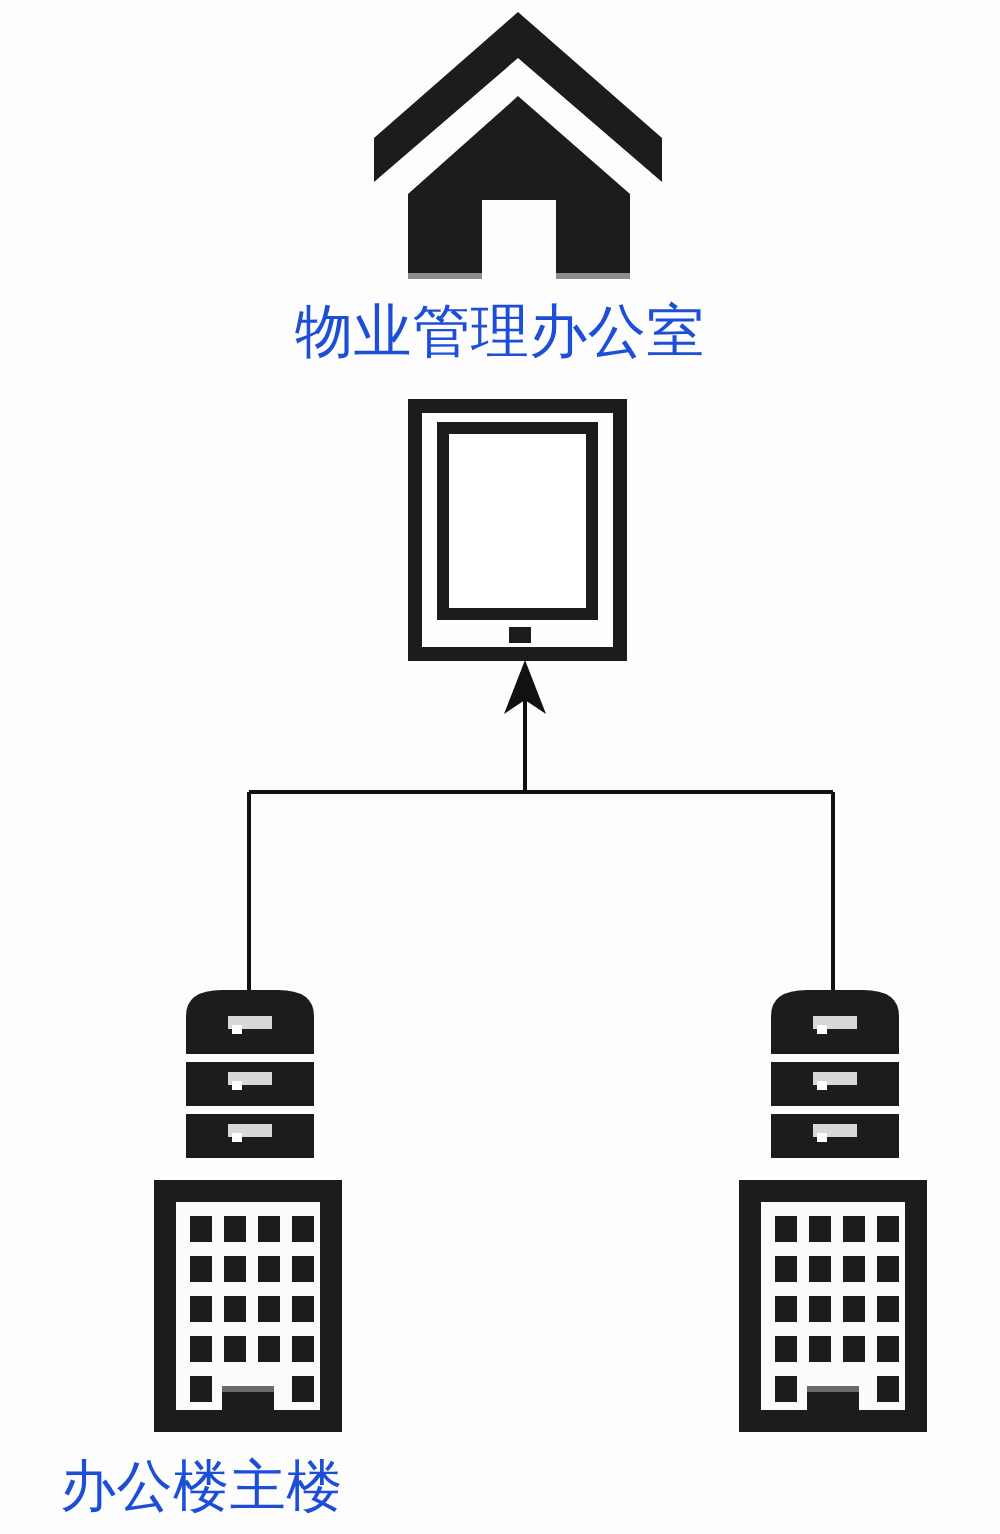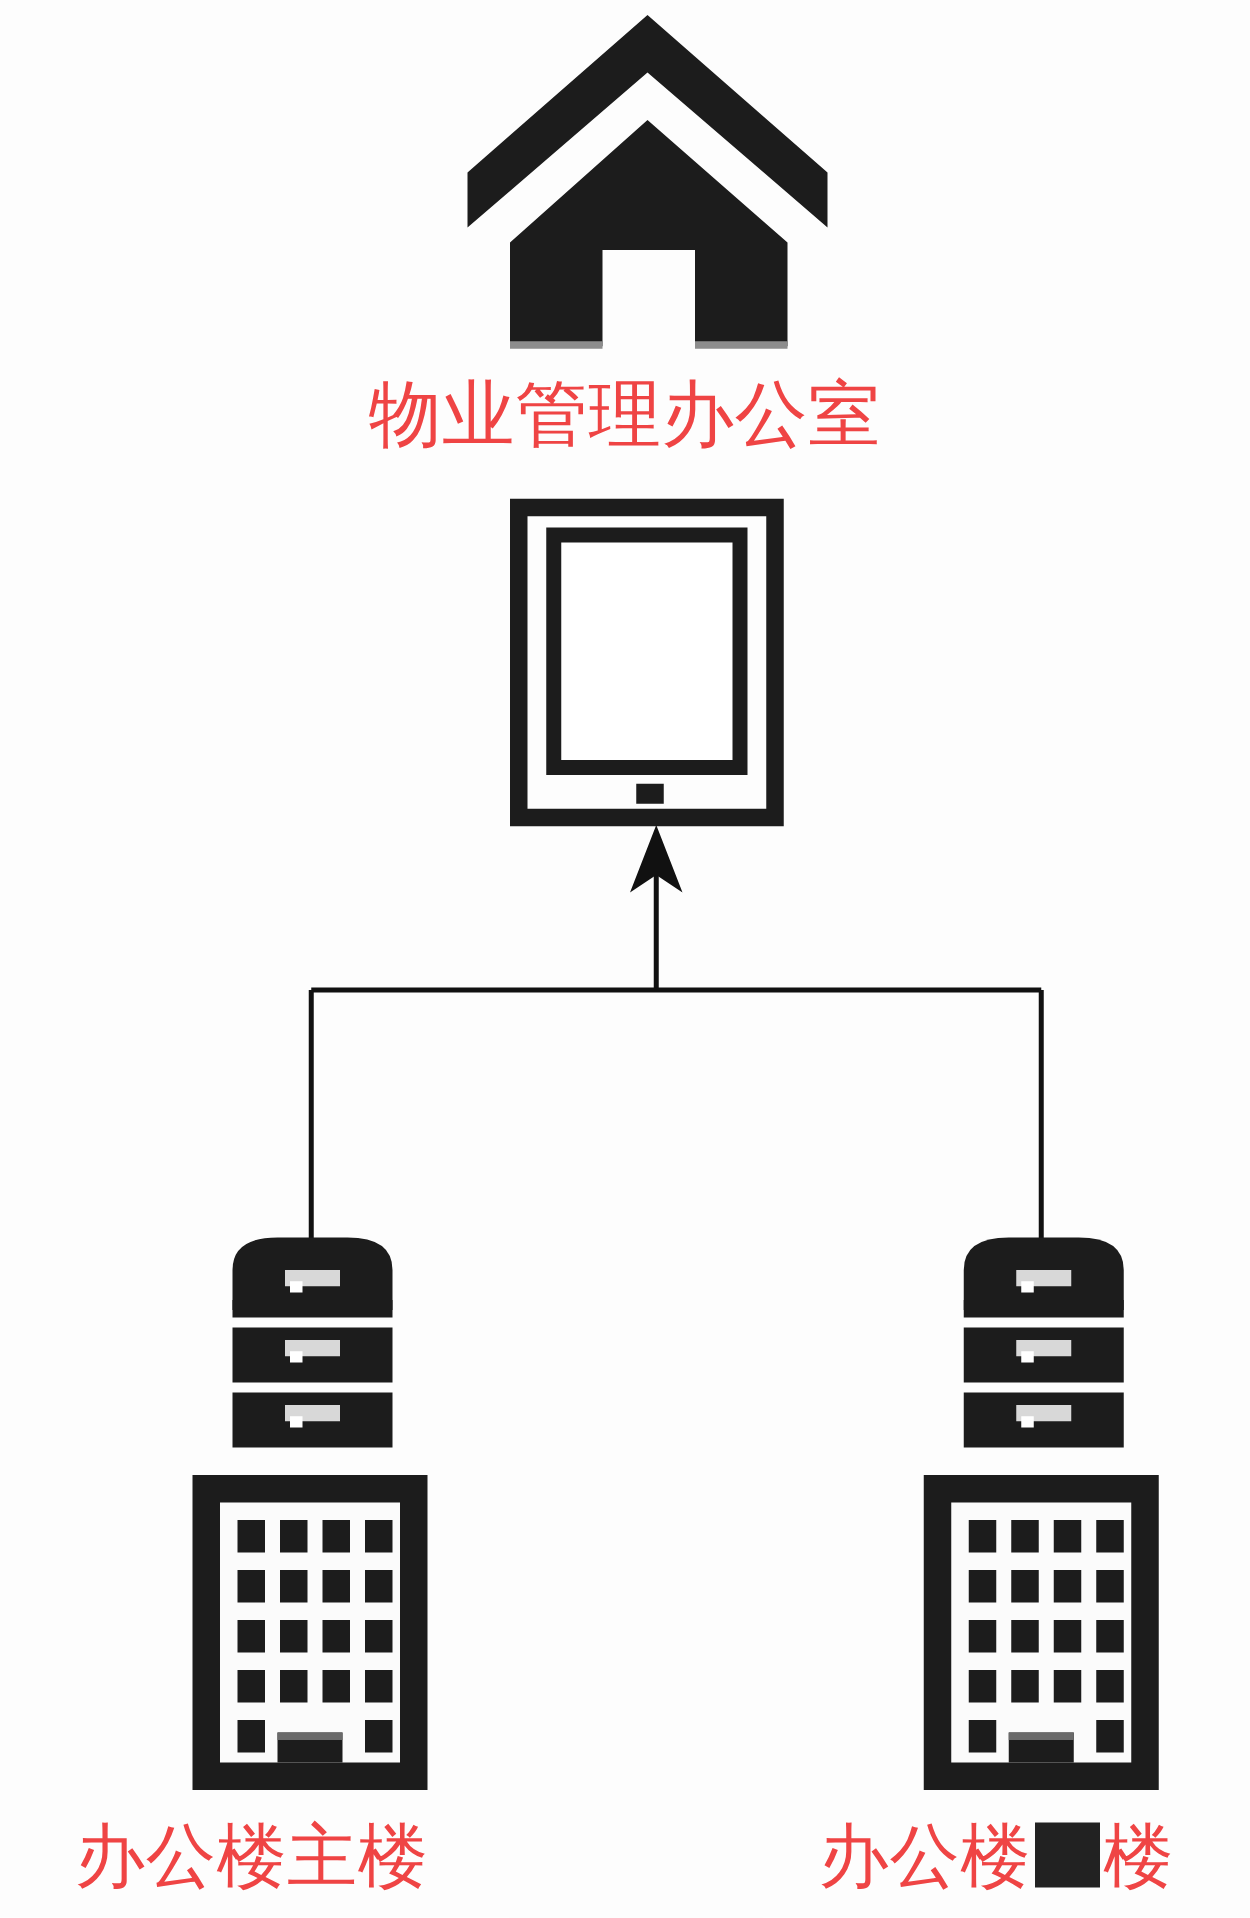--- a/index.html
+++ b/index.html
@@ -17,21 +17,21 @@
   }
   #diagram-root {
     position: absolute;
     left: 0;
     top: 0;
     width: 1000px;
     height: 1534px;
   }
   .diagram-label {
     position: absolute;
-    color: #ef4444;
+    color: #1d4ed8;
     font-family: "Liberation Serif", "DejaVu Serif", serif;
     white-space: nowrap;
     line-height: 1;
     letter-spacing: 0.01em;
   }
   #label-office {
     left: 0;
     top: 303;
     width: 1000px;
     text-align: center;
@@ -206,15 +206,14 @@
       <rect x="807" y="1386" width="52" height="6" fill="#6a6a6a"></rect>
     </g>
 
   </svg>
 
   <div class="diagram-label" id="label-office">物业管理办公室</div>
 
 
   <div class="diagram-label" id="label-building-main">办公楼主楼</div>
 
-  <div class="diagram-label" id="label-building-second"><span>办公楼</span><span class="redacted-glyph"></span><span>楼</span></div>
 
 </div>
 
 </body></html>

